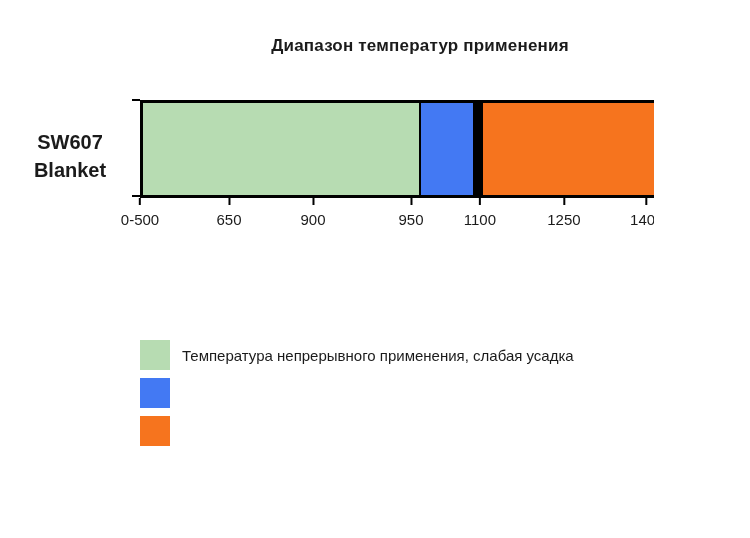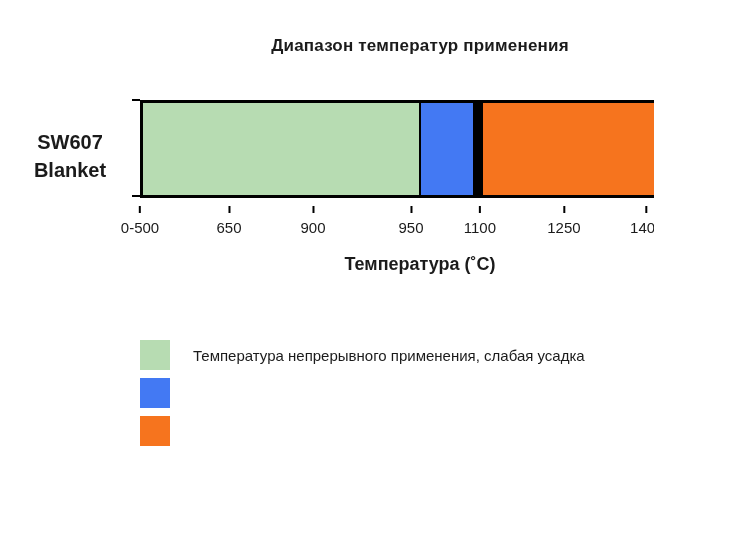--- a/index.html
+++ b/index.html
@@ -57,21 +57,21 @@
   }
   .x-axis {
     position: absolute;
     left: 140px;
     top: 198px;
     width: 560px;
     height: 42px;
   }
   .tick {
     position: absolute;
-    top: 8px;
+    top: 0;
     transform: translateX(-50%);
     text-align: center;
   }
   .tick-line {
     width: 2px;
     height: 7px;
     background: #000000;
     margin: 0 auto;
   }
   .tick-label {
@@ -98,21 +98,21 @@
     align-items: center;
     height: 30px;
     margin-bottom: 8px;
   }
   .legend-swatch {
     width: 30px;
     height: 30px;
     flex: 0 0 30px;
   }
   .legend-label {
-    margin-left: 23px;
+    margin-left: 12px;
     font-size: 15px;
     white-space: nowrap;
   }
 </style>
 </head>
 <body>
 
 <div id="canvas">
 
   <div class="chart-title">Диапазон температур применения</div>
@@ -156,21 +156,20 @@
       <div class="tick" style="left: 75.7%;">
         <div class="tick-line"></div>
         <div class="tick-label">1250</div>
       </div>
       <div class="tick" style="left: 90.5%;">
         <div class="tick-line"></div>
         <div class="tick-label">1400</div>
       </div>
     </div>
 
-  <div class="x-axis-title">Температура (˚C)</div>
 
   <div class="legend">
       <div class="legend-row">
         <div class="legend-swatch" style="background: rgb(183, 220, 178);"></div>
         <span class="legend-label">Температура непрерывного применения, слабая усадка</span>
       </div>
       <div class="legend-row">
         <div class="legend-swatch" style="background: rgb(67, 121, 243);"></div>
       </div>
       <div class="legend-row">

